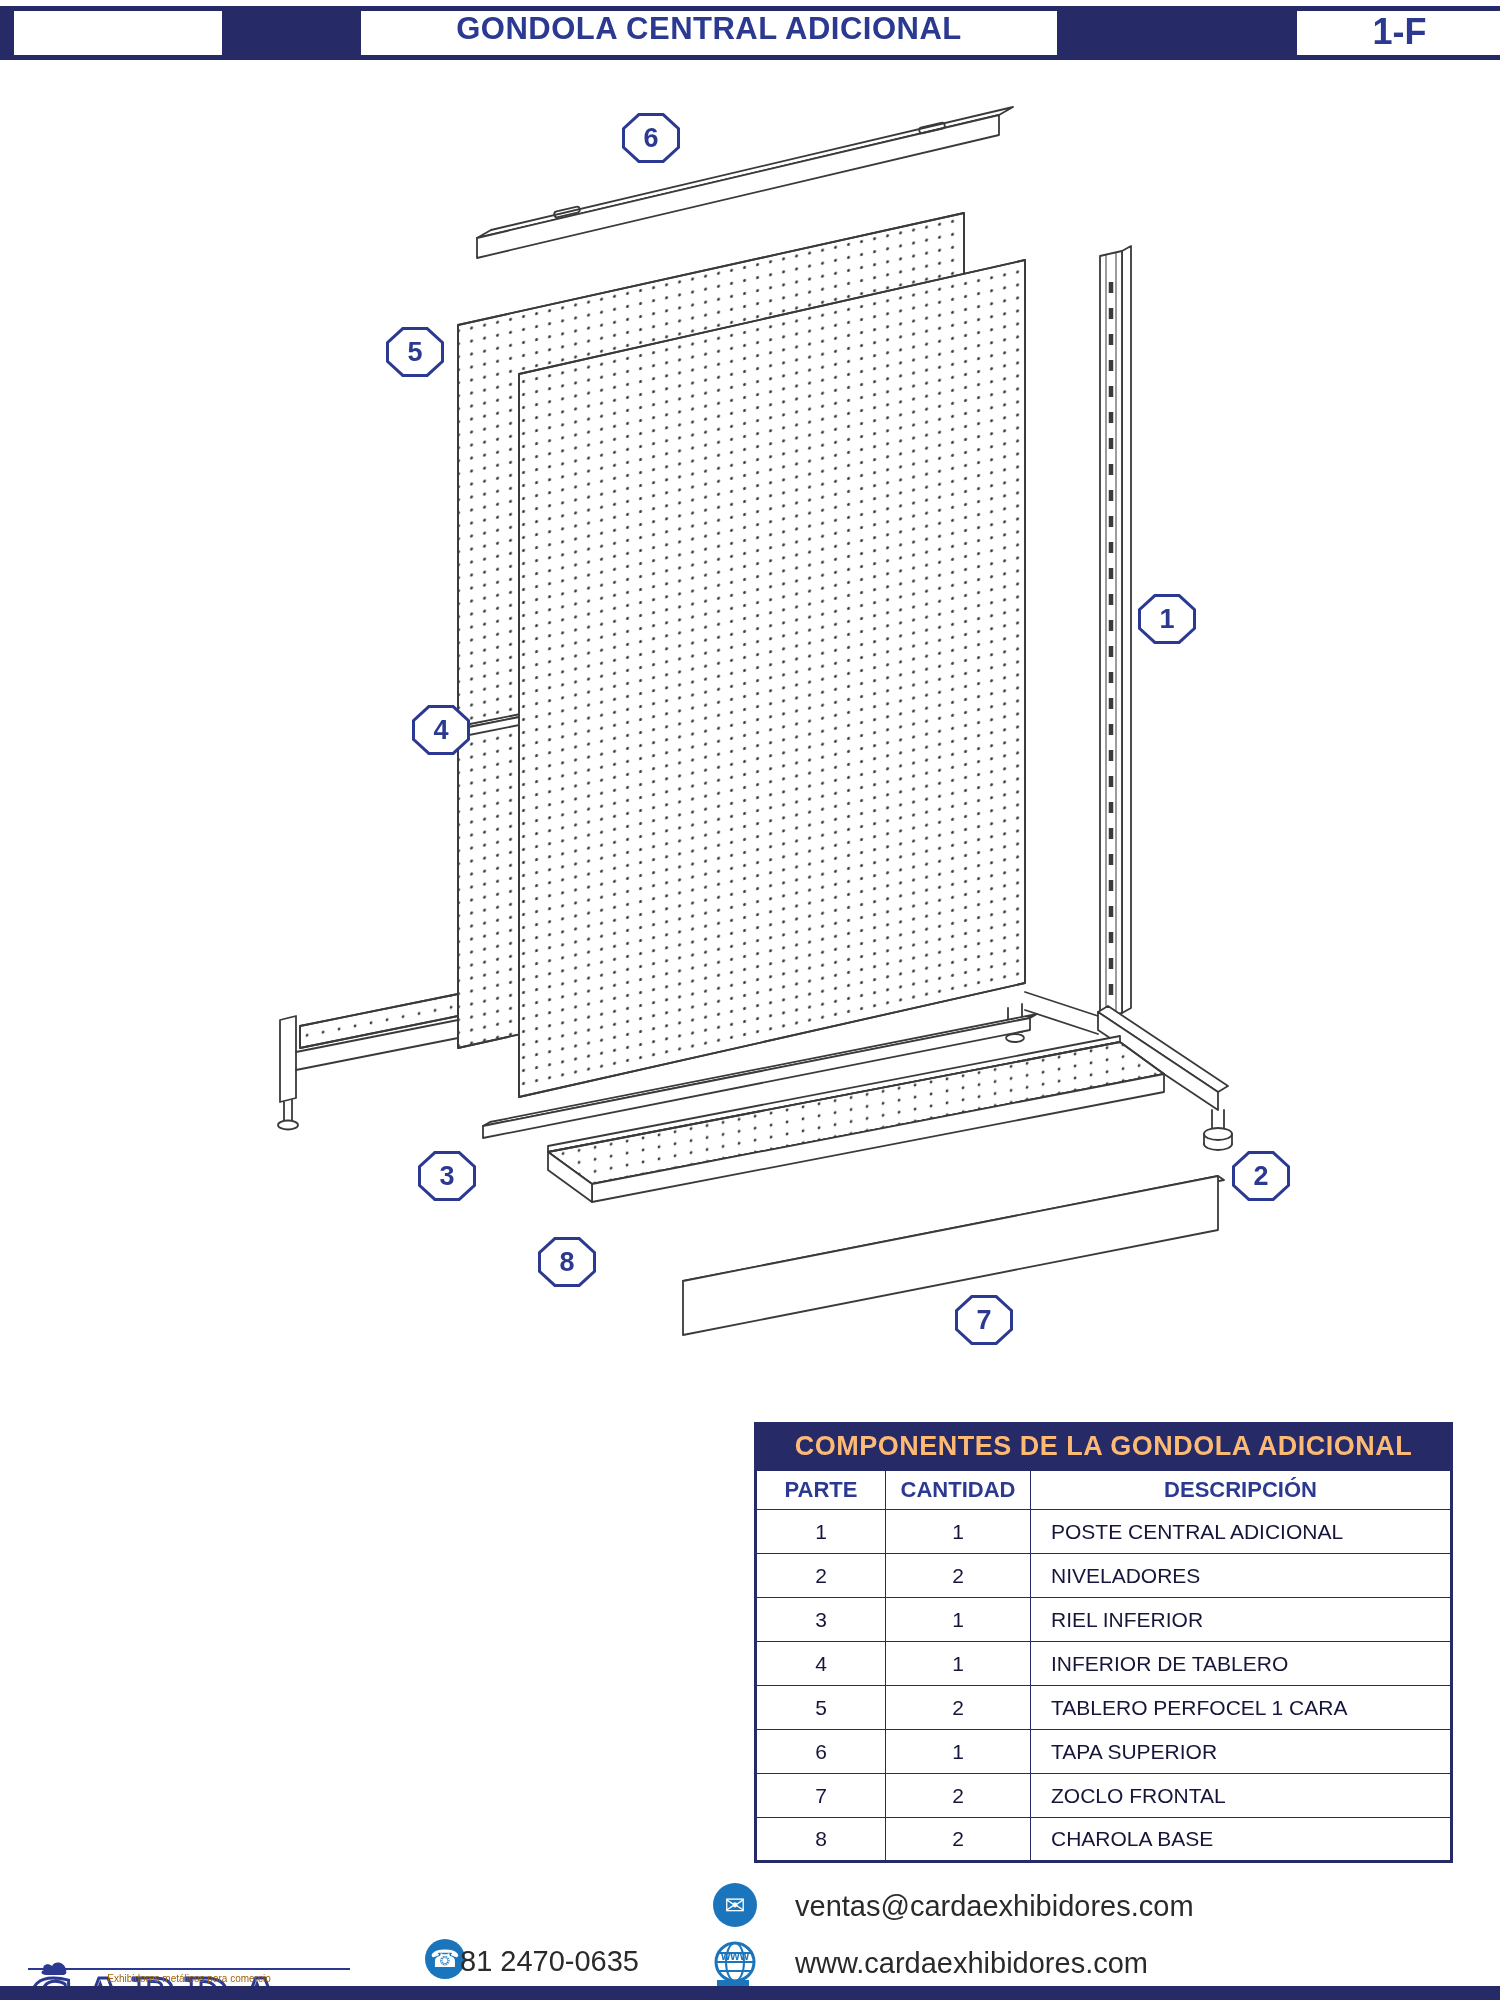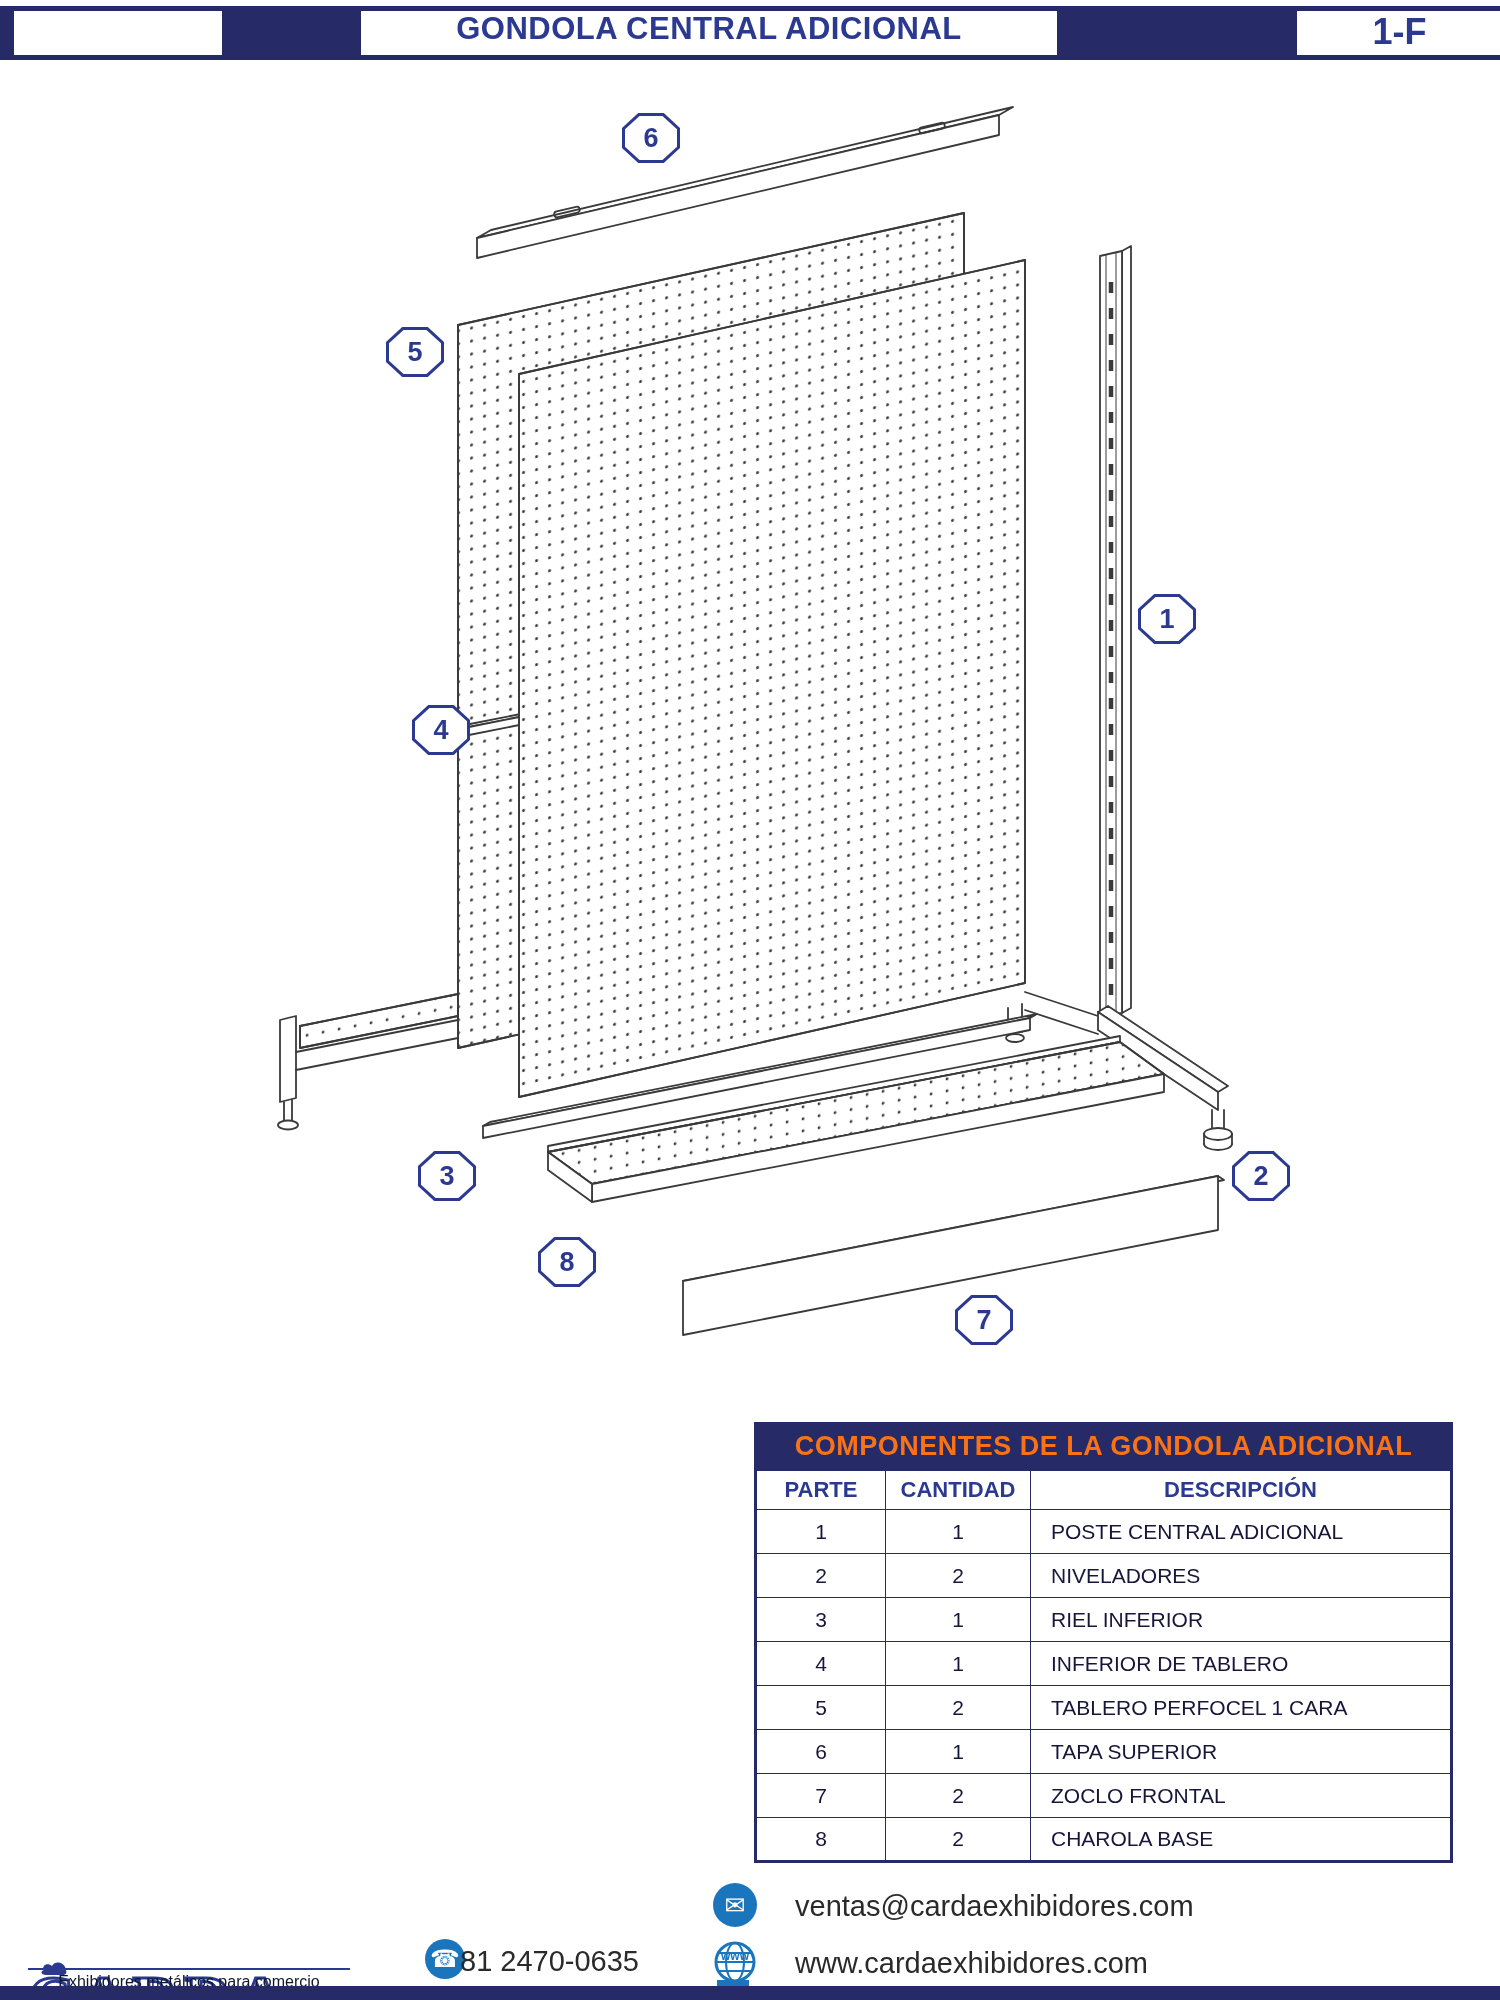--- a/index.html
+++ b/index.html
@@ -21,32 +21,32 @@
 
   .badge { position:absolute; width:58px; height:50px; background:#2b3990;
            clip-path:polygon(28% 0,72% 0,100% 30%,100% 70%,72% 100%,28% 100%,0 70%,0 30%); }
   .badge-in { position:absolute; inset:3px; background:#fff; display:flex; align-items:center; justify-content:center;
            clip-path:polygon(28% 0,72% 0,100% 30%,100% 70%,72% 100%,28% 100%,0 70%,0 30%);
            font-size:27px; font-weight:bold; color:#2b3990; }
 
   
   .components { position:absolute; left:754px; top:1422px; width:696px; border-collapse:collapse;
                 border:3px solid #262a66; table-layout:fixed; }
-  .components .tbl-title { background:#262a66; color:#f97316; font-size:27px; font-weight:bold;
+  .components .tbl-title { background:#262a66; color:#fdba74; font-size:27px; font-weight:bold;
                 height:46px; text-align:center; letter-spacing:.5px; border:2px solid #262a66; }
   .components th.colh { font-size:22px; font-weight:bold; color:#2b3990; height:40px;
                 text-align:center; border:1.5px solid #262a66; background:#fff; }
   .components td { font-size:21px; color:#16163a; height:44px; text-align:center;
                 border:1.5px solid #262a66; background:#fff; }
   .components td.desc { text-align:left; padding-left:20px; }
 
   
   .logo-wrap { position:absolute; left:26px; top:1958px; width:330px; height:70px;font-family:Liberation Serif, serif; }
   .tagline { position:absolute; left:28px; top:1968px; width:322px; border-top:2px solid #2b3990;
-             padding-top:3px; font-size:16px; color:#0f172a; text-align:center; }
+             padding-top:3px; font-size:10px; color:#a16207; text-align:center; }
   .circle-icon { position:absolute; border-radius:50%; background:#1b75bc; color:#fff;
              display:flex; align-items:center; justify-content:center; }
   .icon-phone { left:425px; top:1939px; width:40px; height:40px; font-size:24px; }
   .icon-mail  { left:713px; top:1883px; width:44px; height:44px; font-size:25px; }
   .globe-wrap { position:absolute; left:713px; top:1940px; width:44px; height:44px; }
   .contact-text { position:absolute; font-size:29px; color:#2a2a2a; }
   .txt-phone { left:460px; top:1945px; }
   .txt-mail  { left:795px; top:1890px; }
   .txt-web   { left:795px; top:1947px; }
   .bottom-bar { position:absolute; left:0; top:1986px; width:1500px; height:14px; background:#262a66; }

